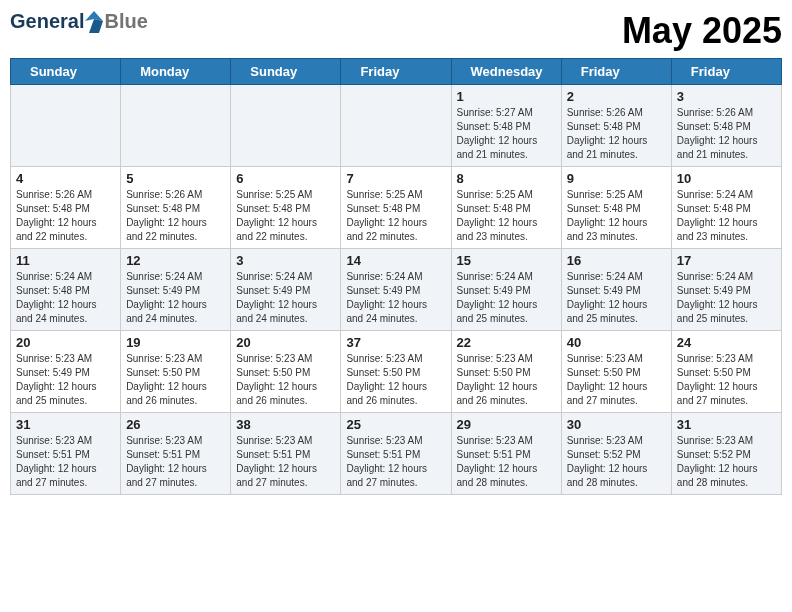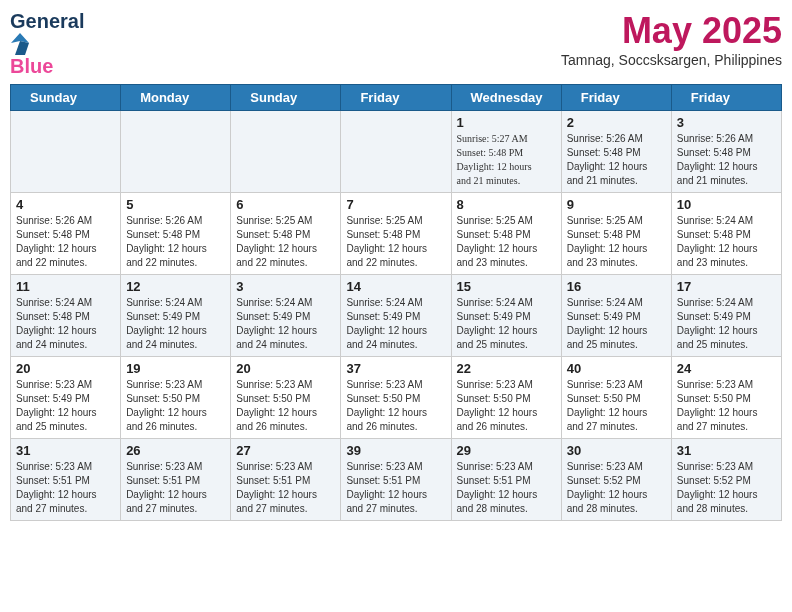--- a/index.html
+++ b/index.html
@@ -16,35 +16,34 @@
       align-items: flex-start;
       margin-bottom: 6px;
     }
     .logo {
       display: flex;
       flex-direction: column;
       align-items: flex-start;
     }
     .logo-text {
       display: flex;
-      align-items: flex-start;
+      align-items: flex-end;
       font-size: 20px;
       font-weight: bold;
       color: #1a3a5c;
-      flex-direction: column;
     }
     .logo-general { color: #1a3a5c; }
-    .logo-blue { color: #ec4899; }
+    .logo-blue { color: #737373; }
     .title-area {
       text-align: right;
     }
     .month-title {
       font-size: 36px;
       font-weight: bold;
-      color: #be185d;
+      color: #000000;
     }
     .location-title {
       font-size: 14px;
       color: #333;
       font-weight: normal;
     }
     table {
       width: 100%;
       border-collapse: collapse;
       table-layout: fixed;
@@ -94,21 +93,20 @@
       <span class="logo-general">General</span>
       <svg width="18" height="22" viewBox="0 0 18 22" style="margin:0 1px;">
         <polygon points="9,0 18,10 9,8 0,10" fill="#2a7ab5"></polygon>
         <polygon points="9,8 18,10 14,22 4,22" fill="#1a5a8a"></polygon>
       </svg>
       <span class="logo-blue">Blue</span>
     </div>
   </div>
   <div class="title-area">
     <div class="month-title">May 2025</div>
-    <div class="location-title">Tamnag, Soccsksargen, Philippines</div>
   </div>
 </div>
 
 <table>
   <thead>
     <tr id="weekday-header">
     <th>Sunday</th>
         <th>Monday</th>
         <th>Sunday</th>
         <th>Friday</th>
@@ -118,21 +116,21 @@
       </tr>
   </thead>
   <tbody id="calendar-body">
   <tr>
         <td></td>
         <td></td>
         <td></td>
         <td></td>
         <td>
           <span class="day-num">1</span>
-          <div class="day-info" style="white-space: pre-line; font-family: Liberation Serif, serif;">Sunrise: 5:27 AM
+          <div class="day-info" style="white-space: pre-line;">Sunrise: 5:27 AM
 Sunset: 5:48 PM
 Daylight: 12 hours
 and 21 minutes.</div>
         </td>
         <td>
           <span class="day-num">2</span>
           <div class="day-info" style="white-space: pre-line;">Sunrise: 5:26 AM
 Sunset: 5:48 PM
 Daylight: 12 hours
 and 21 minutes.</div>
@@ -307,28 +305,28 @@
 and 27 minutes.</div>
         </td>
         <td>
           <span class="day-num">26</span>
           <div class="day-info" style="white-space: pre-line;">Sunrise: 5:23 AM
 Sunset: 5:51 PM
 Daylight: 12 hours
 and 27 minutes.</div>
         </td>
         <td>
-          <span class="day-num">27</span>
-          <div class="day-info" style="white-space: pre-line;">Sunrise: 5:23 AM
-Sunset: 5:51 PM
-Daylight: 12 hours
-and 27 minutes.</div>
-        </td>
-        <td>
-          <span class="day-num">39</span>
+          <span class="day-num">38</span>
+          <div class="day-info" style="white-space: pre-line;">Sunrise: 5:23 AM
+Sunset: 5:51 PM
+Daylight: 12 hours
+and 27 minutes.</div>
+        </td>
+        <td>
+          <span class="day-num">25</span>
           <div class="day-info" style="white-space: pre-line;">Sunrise: 5:23 AM
 Sunset: 5:51 PM
 Daylight: 12 hours
 and 27 minutes.</div>
         </td>
         <td>
           <span class="day-num">29</span>
           <div class="day-info" style="white-space: pre-line;">Sunrise: 5:23 AM
 Sunset: 5:51 PM
 Daylight: 12 hours

